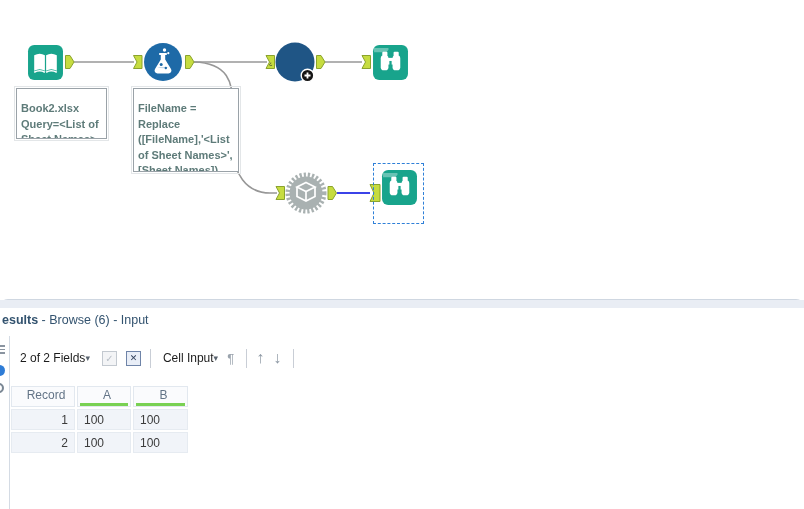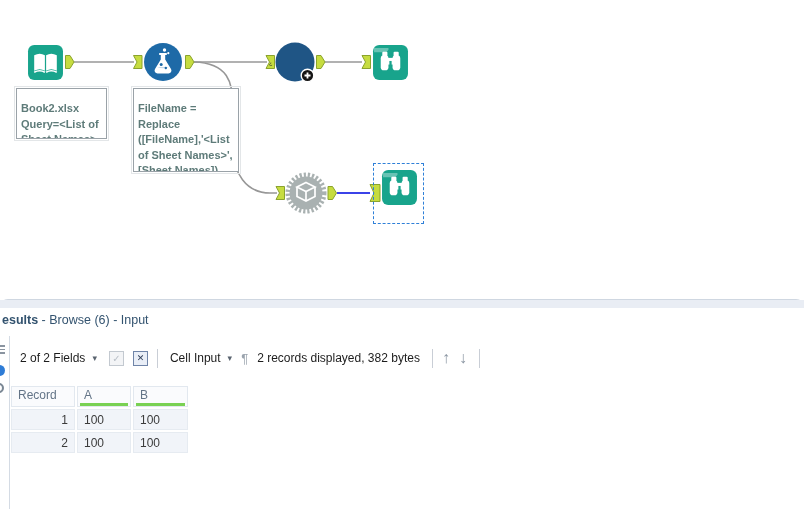--- a/index.html
+++ b/index.html
@@ -33,34 +33,34 @@
   .frag{position:absolute;}
   .frag-lines span{display:block;width:5px;height:1.5px;background:#8a94a0;margin-bottom:2px;}
   .frag-blue{left:-6px;top:29px;width:11px;height:11px;border-radius:50%;background:#2e7cd6;}
   .frag-ring{left:-6px;top:47px;width:10px;height:10px;border-radius:50%;border:2px solid #7a8794;}
 
   .toolbar{
     position:absolute;left:11px;top:36px;height:44px;right:0;
     display:flex;align-items:center;gap:9px;padding-left:9px;
     font-size:12px;color:#1c1c1c;background:#fff;
   }
-  .tb-drop{display:flex;align-items:center;gap:7px;background:none;border:none;font:inherit;color:inherit;cursor:pointer;}
+  .tb-drop{display:flex;align-items:center;background:none;border:none;font:inherit;color:inherit;cursor:pointer;}
   .caret{font-size:9px;color:#5a6470;}
   .tb-check{width:15px;height:15px;border:1px solid #c3c9d0;background:#f3f4f6;color:#b9bfc7;
     font-size:10px;line-height:13px;text-align:center;}
   .tb-xbox{width:15px;height:15px;border:1px solid #6f84a8;background:#e9eef7;color:#32415c;
     font-size:9px;font-weight:bold;line-height:13px;text-align:center;}
   .sep{width:1px;height:19px;background:#c9ced6;}
   .pilcrow{color:#9aa3ad;font-size:13px;}
   .nav-arrow{font-size:16px;color:#8c97a3;cursor:pointer;line-height:1;}
   .toolbar .gap-l{margin-left:3px;}
 
   table.results-table{position:absolute;left:9px;top:84px;border-collapse:separate;border-spacing:2px;font-size:12px;}
   .results-table th{
-    font-weight:normal;color:#637487;text-align:left;background:#fafbfd;
+    font-weight:normal;color:#637487;text-align:center;background:#fafbfd;
     border:1px solid #e2e8ef;padding:1px 0 0 6px;vertical-align:top;height:20px;
   }
   .results-table th.col-record{width:64px;}
   .results-table th.col-a{width:54px;}
   .results-table th.col-b{width:55px;}
   .qbar{display:block;height:3px;background:var(--qualityGreen);margin:1px 2px 0 -4px;}
   .results-table td{
     background:#f1f4f9;border:1px solid #e6ebf1;color:#3b3b3b;height:21px;padding:0 6px;
   }
   .results-table td.rec{text-align:right;}
@@ -191,21 +191,20 @@
         <span class="caret">▾</span>
       </button>
       <span class="tb-check gap-l">✓</span>
       <span class="tb-xbox">✕</span>
       <span class="sep"></span>
       <button class="tb-drop gap-l">
         <span>Cell Input</span>
         <span class="caret">▾</span>
       </button>
       <span class="pilcrow">¶</span>
-      <span>2 records displayed, 382 bytes</span>
       <span class="sep gap-l"></span>
       <span class="nav-arrow">↑</span>
       <span class="nav-arrow">↓</span>
       <span class="sep gap-l"></span>
     </div>
 
     <table class="results-table">
       <thead>
         <tr>
           <th class="col-record"><span>Record</span></th>

